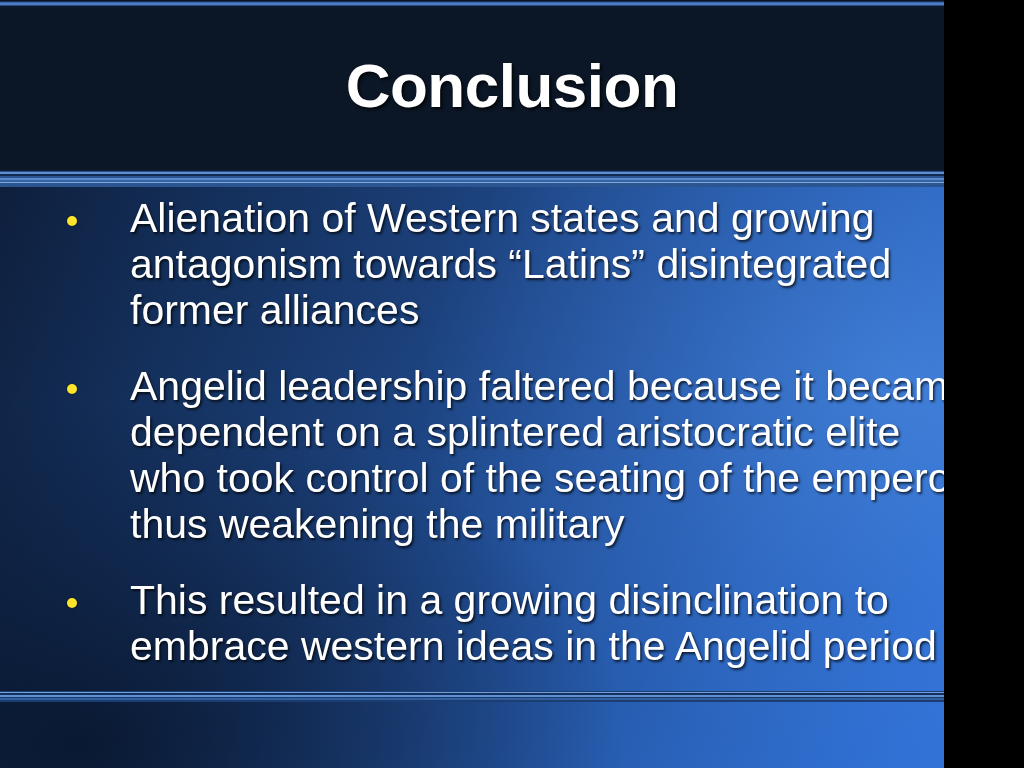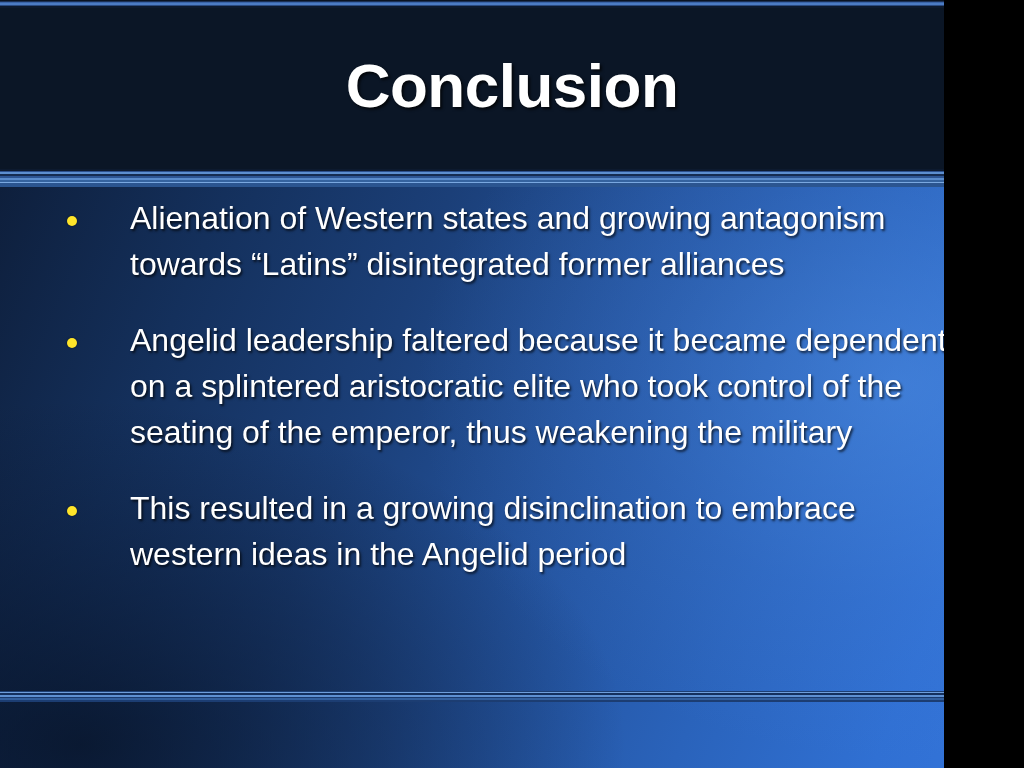--- a/index.html
+++ b/index.html
@@ -183,21 +183,21 @@
     list-style: none;
     margin: 0;
     padding: 0;
   }
 
   .bullet-item {
     position: relative;
     padding-left: 78px;
     margin-bottom: 30px;
     color: #ffffff;
-    font-size: 32px;
+    font-size: 41px;
     line-height: 46px;
     text-shadow: 1.5px 1.5px 2.5px rgba(0, 0, 0, 0.72);
   }
 
   .bullet-item:last-child {
     margin-bottom: 0;
   }
 
   .bullet-marker {
     position: absolute;

